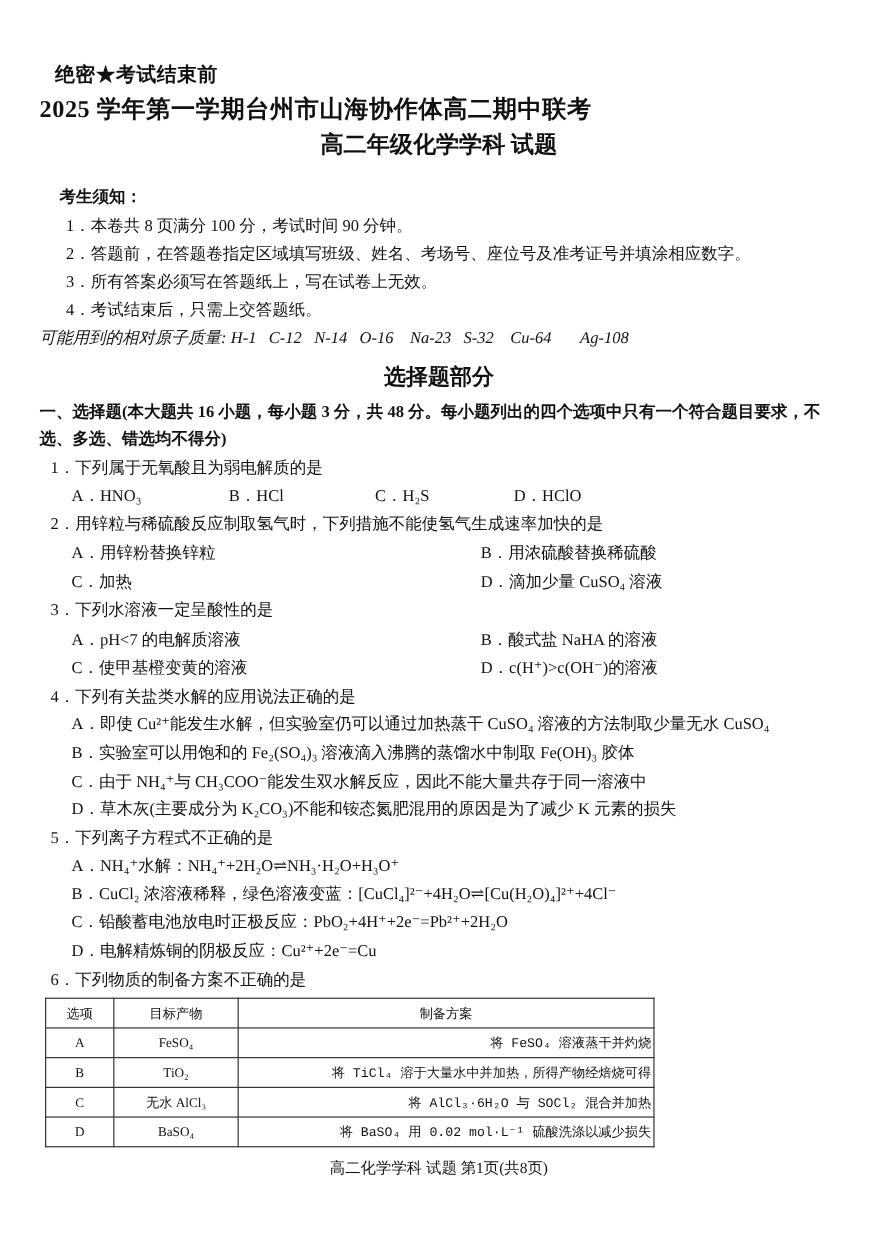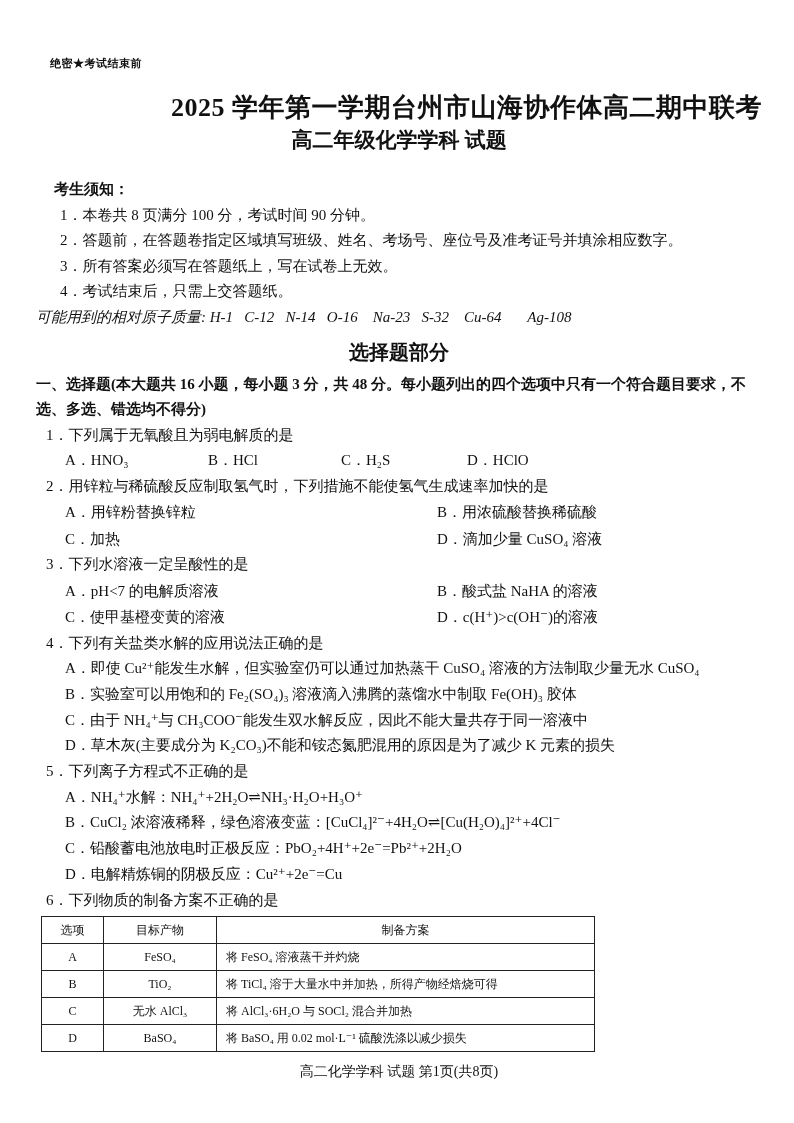--- a/index.html
+++ b/index.html
@@ -11,28 +11,28 @@
     margin: 0 auto;
     background: #ffffff;
     color: #111;
     font-family: "Liberation Serif", "DejaVu Serif", serif;
     font-size: 15px;
     padding: 56px 32px 0 36px;
     overflow: hidden;
   }
   .classification {
     font-weight: bold;
-    font-size: 11px;
+    font-size: 18px;
     padding-left: 14px;
     letter-spacing: 0.5px;
   }
   .title {
-    margin-top: 20px;
-    text-align: right;
-    font-size: 26px;
+    margin-top: 2px;
+    text-align: left;
+    font-size: 22px;
     font-weight: bold;
     line-height: 34px;
     letter-spacing: 0.5px;
   }
   .subtitle {
     text-align: center;
     font-size: 21px;
     font-weight: bold;
     line-height: 30px;
   }
@@ -73,21 +73,21 @@
     height: 27px;
     font-weight: normal;
     font-size: 12px;
     text-align: center;
     vertical-align: middle;
     padding: 1px 2px;
   }
   .prep-table .col-opt { width: 62px; }
   .prep-table .col-prod { width: 113px; }
   .prep-table .col-plan { width: 378px; }
-  .prep-table td.plan { text-align: left; padding-left: 9px; }
+  .prep-table td.plan { text-align: right; padding-left: 9px; font-family: Liberation Mono, monospace; }
   .footer {
     margin-top: 11px;
     text-align: center;
     font-size: 14px;
     line-height: 18px;
   }
 </style>
 </head>
 <body>
 

